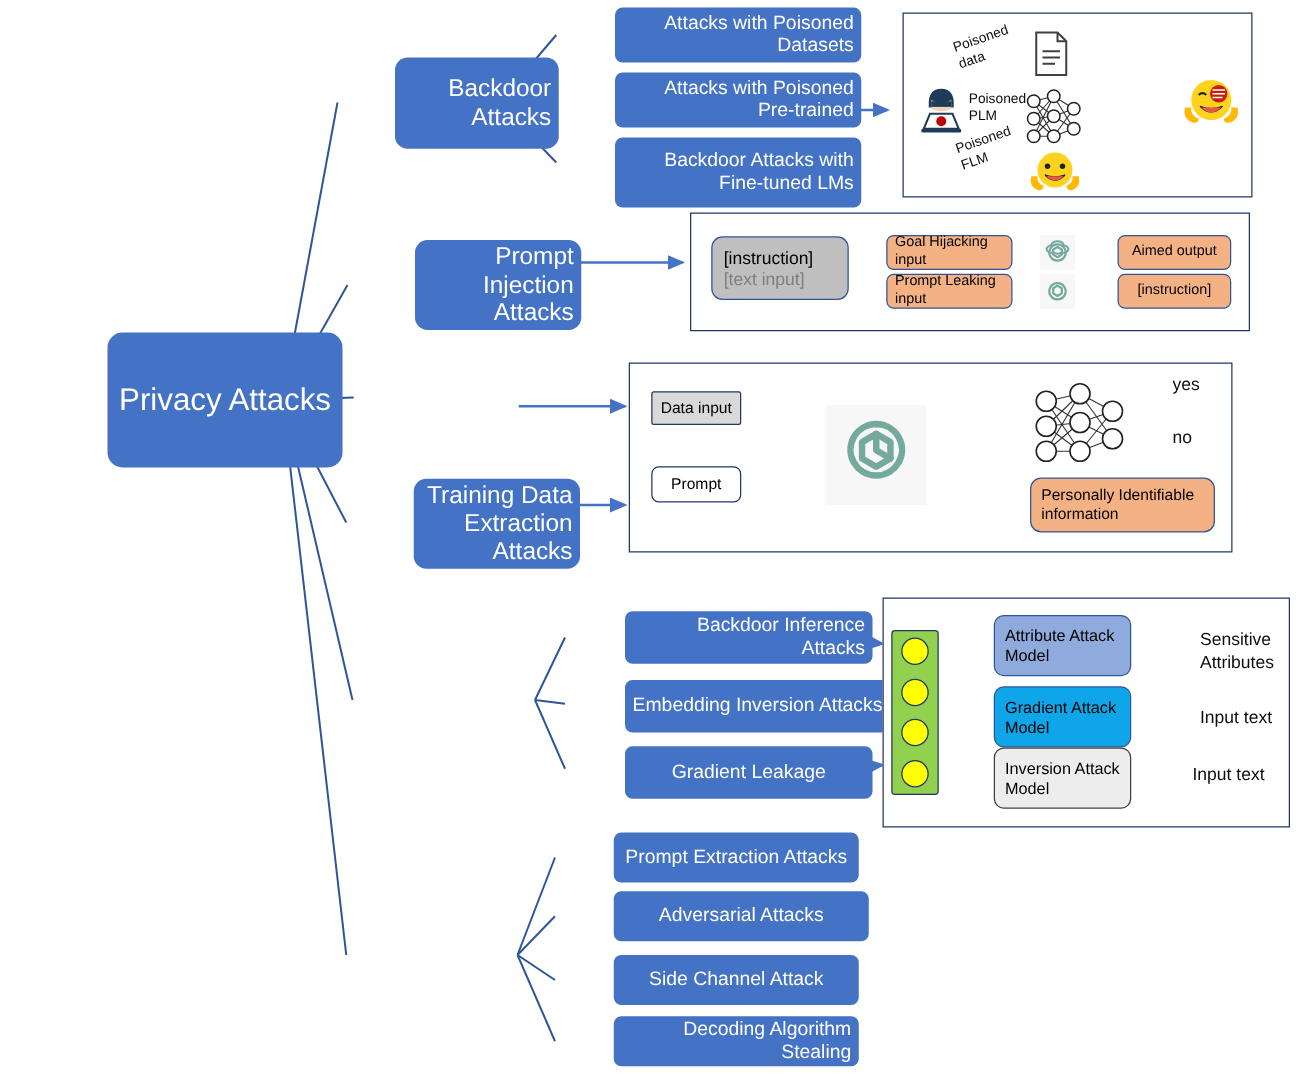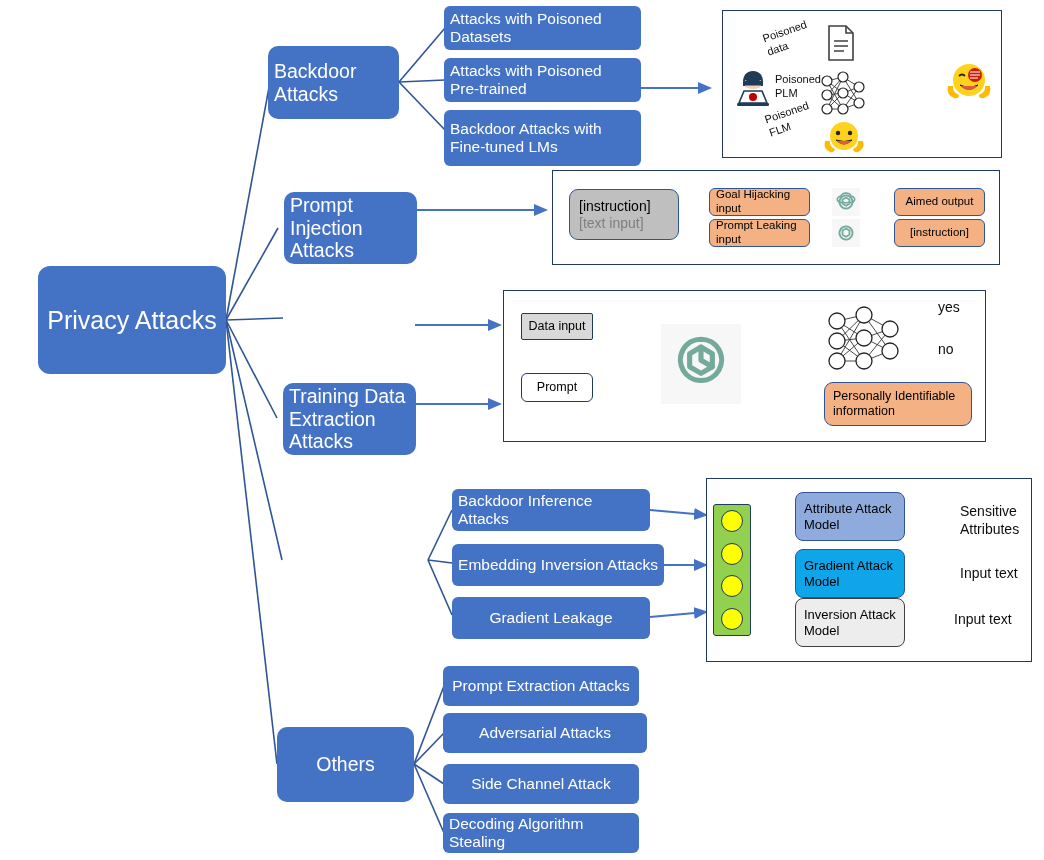--- a/index.html
+++ b/index.html
@@ -2,22 +2,22 @@
 <html><head>
 <meta charset="utf-8">
 <style>
   html,body{margin:0;padding:0;background:#ffffff;}
   body{width:1044px;height:860px;font-family:"Liberation Sans",sans-serif;position:relative;overflow:hidden;}
   #root{position:relative;width:1044px;height:860px;}
   svg.edges{position:absolute;left:0;top:0;width:1044px;height:860px;pointer-events:none;}
 
   
   .node{position:absolute;box-sizing:border-box;display:flex;align-items:center;justify-content:center;
-        text-align:left;color:#ffffff;background:#4472C4;border-radius:8px;line-height:1.15;
-        padding:2px 6px;}
+        text-align:right;color:#ffffff;background:#4472C4;border-radius:8px;line-height:1.15;
+        padding:2px 6px;margin-left:48px;}
   .node.root{font-size:25px;border-radius:12px;}
   .node.l1{font-size:19.5px;border-radius:10px;}
   .node.l2{font-size:15.5px;border-radius:6px;}
 
   
   .panel{position:absolute;box-sizing:border-box;background:#ffffff;border:1.6px solid #1F3864;}
   .panel .inner{position:relative;width:100%;height:100%;}
 
   .pbox{position:absolute;box-sizing:border-box;display:flex;flex-direction:column;justify-content:center;
         border-radius:6px;font-size:11.5px;line-height:1.2;padding:3px 6px;}
@@ -178,23 +178,20 @@
   <div class="node l2" style="left:452px;top:489px;width:198px;height:42px;">
     <span>Backdoor Inference Attacks</span>
   </div>
   <div class="node l2" style="left:452px;top:544px;width:212px;height:42px;">
     <span>Embedding Inversion Attacks</span>
   </div>
   <div class="node l2" style="left:452px;top:597px;width:198px;height:42px;">
     <span>Gradient Leakage</span>
   </div>
 
-  <div class="node l1" style="left:277px;top:727px;width:137px;height:75px;">
-    <span>Others</span>
-  </div>
   <div class="node l2" style="left:443px;top:666px;width:196px;height:40px;">
     <span>Prompt Extraction Attacks</span>
   </div>
   <div class="node l2" style="left:443px;top:713px;width:204px;height:40px;">
     <span>Adversarial Attacks</span>
   </div>
   <div class="node l2" style="left:443px;top:764px;width:196px;height:40px;">
     <span>Side Channel Attack</span>
   </div>
   <div class="node l2" style="left:443px;top:813px;width:196px;height:40px;">

